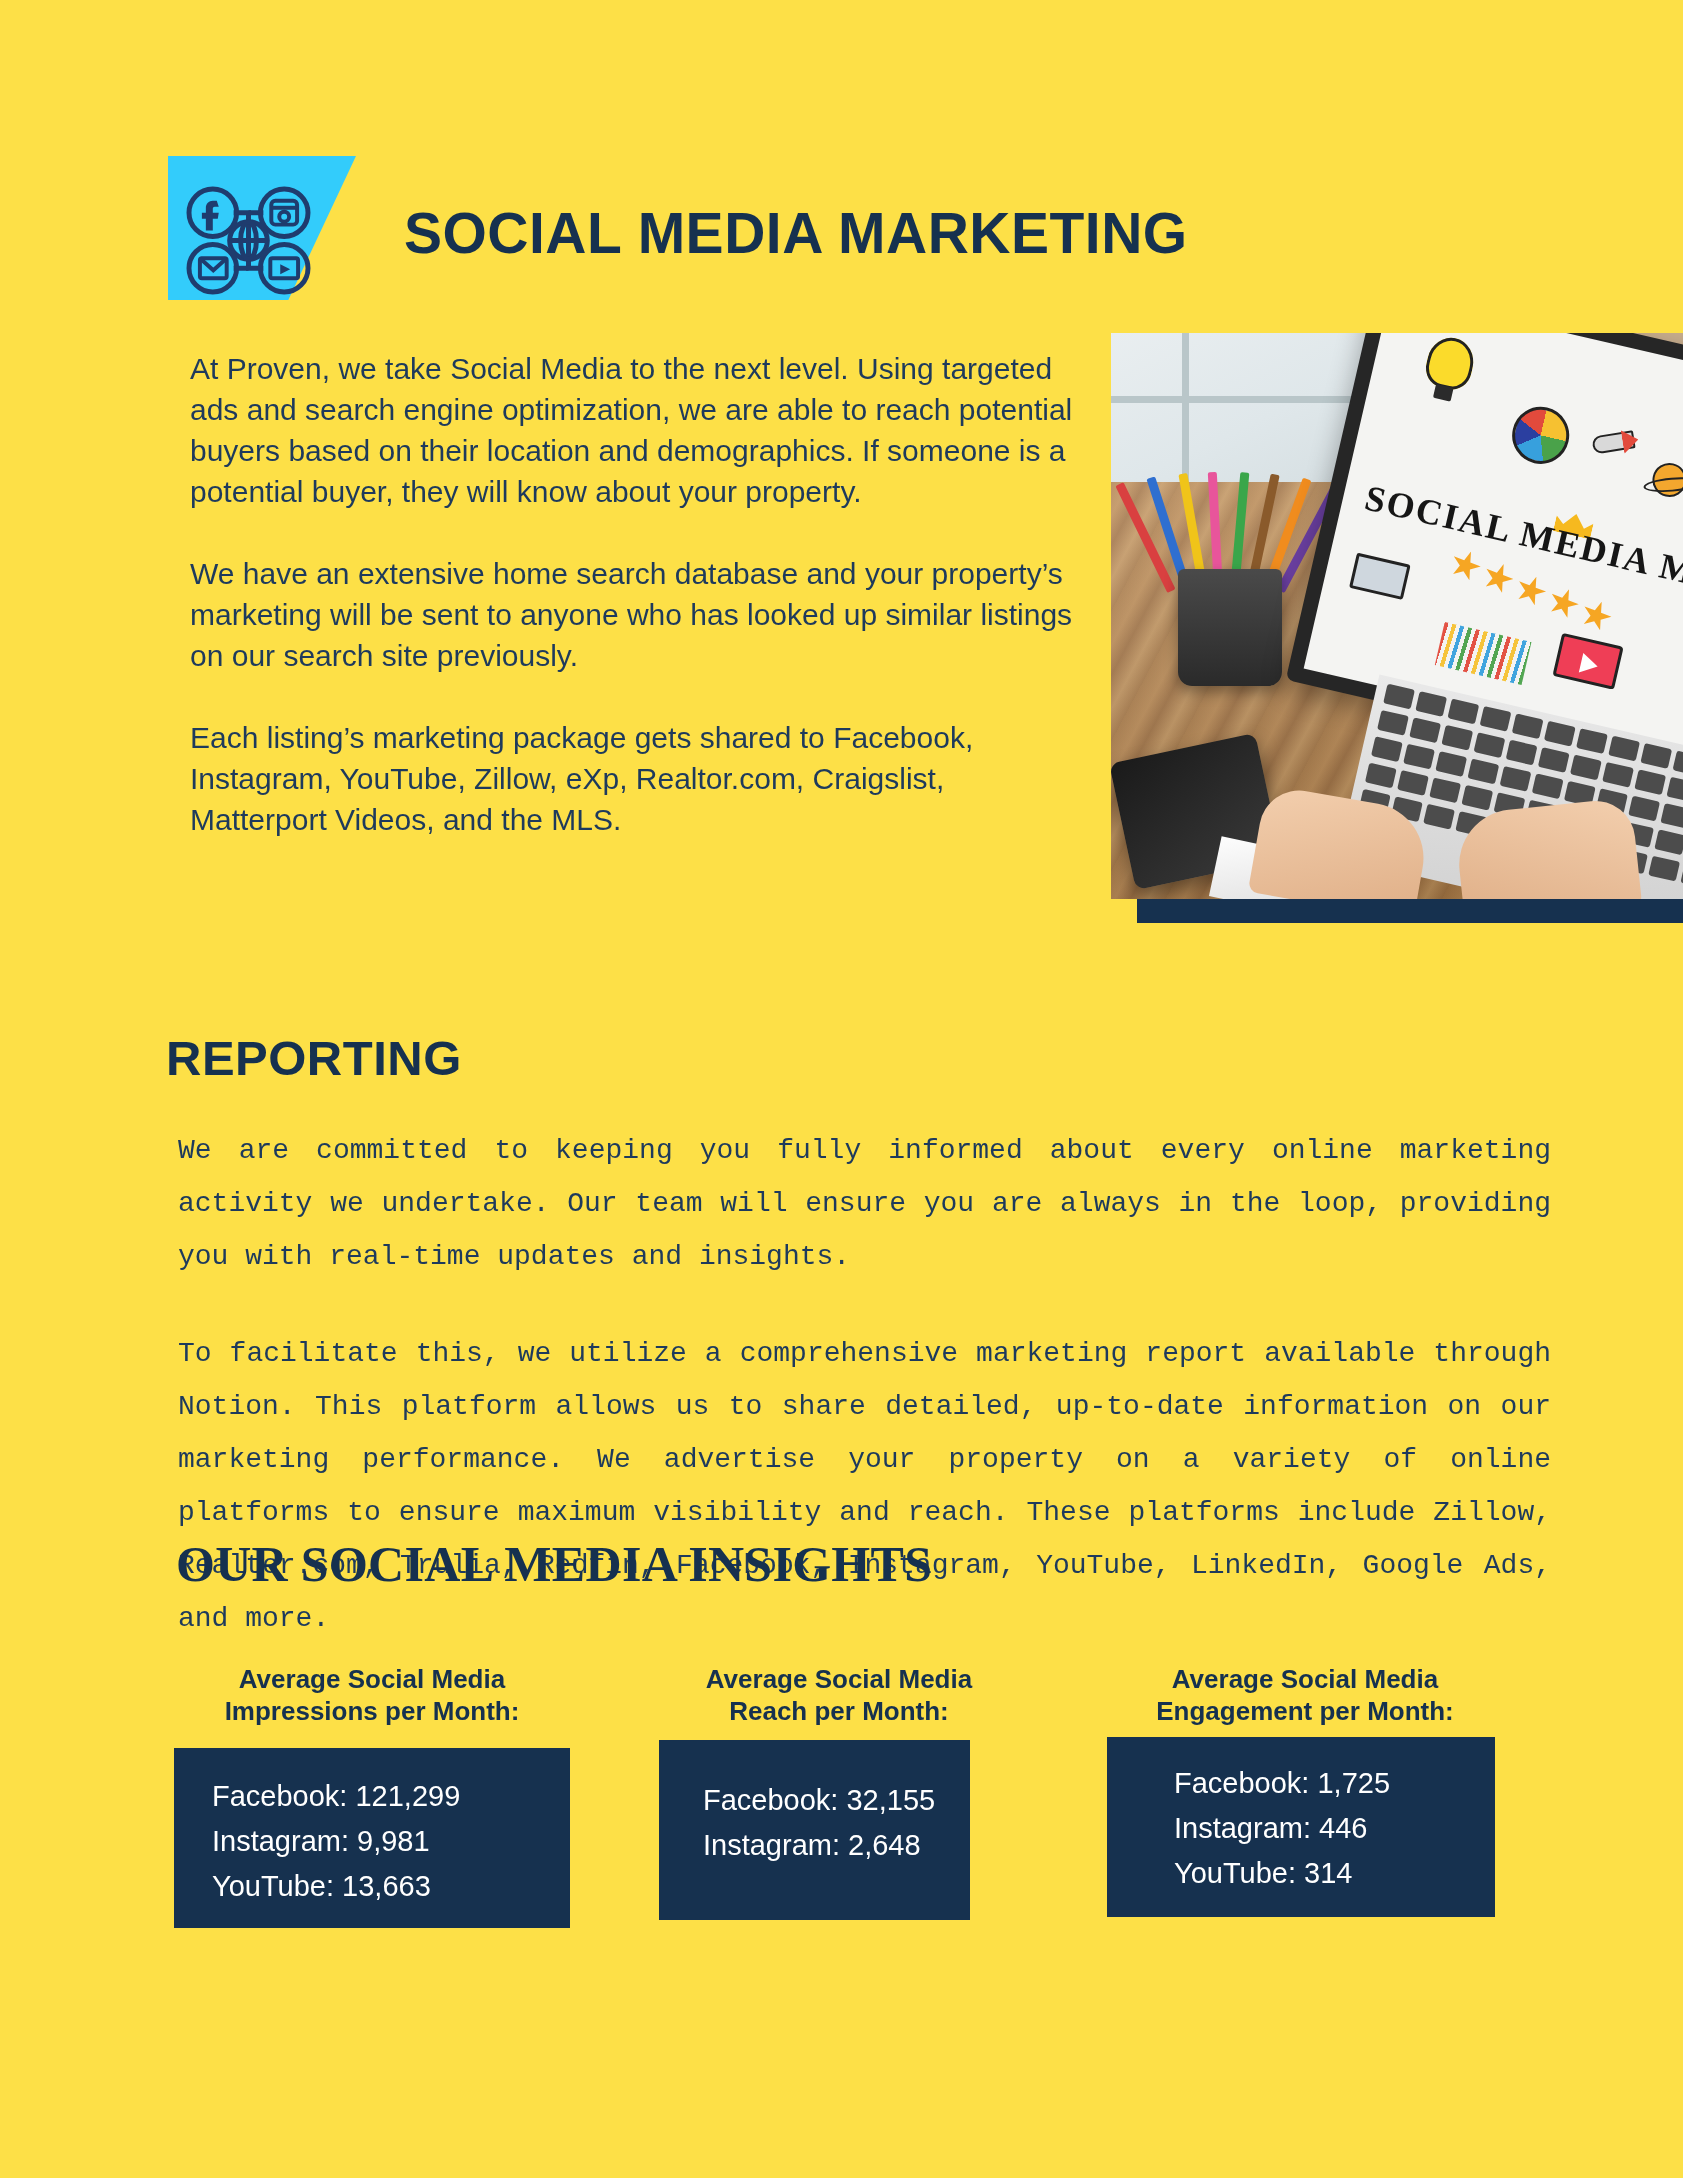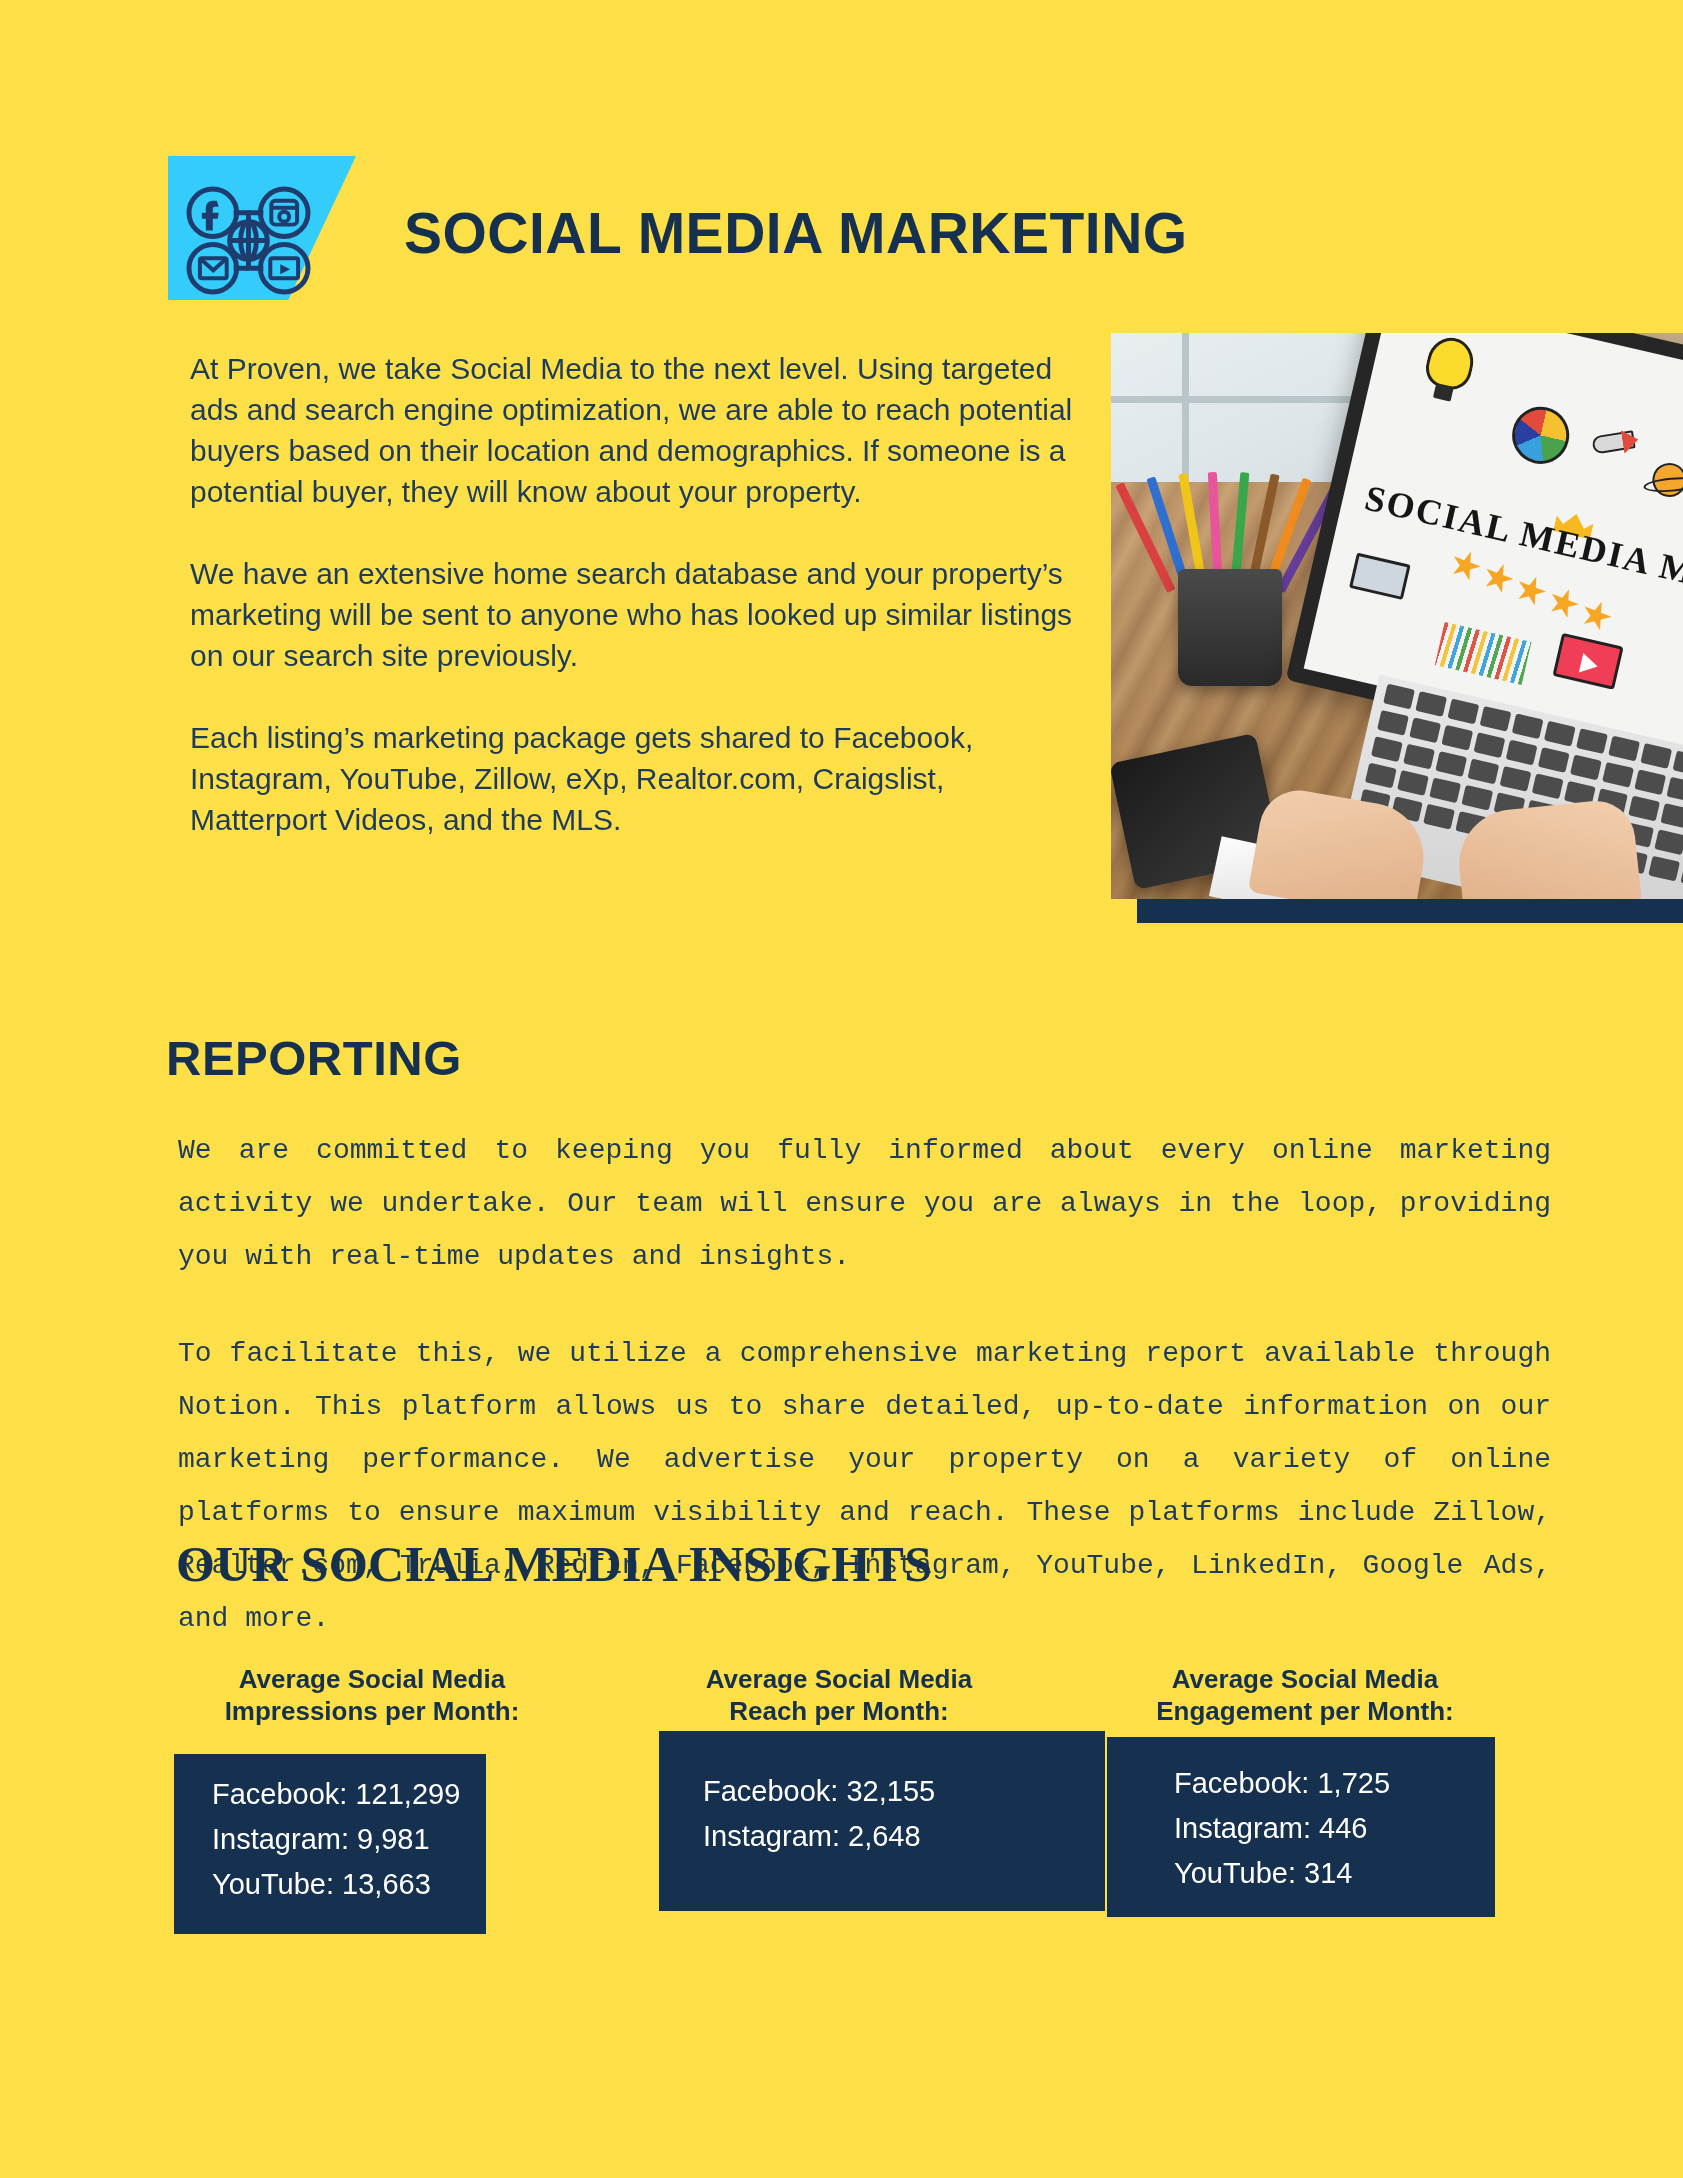--- a/index.html
+++ b/index.html
@@ -293,24 +293,24 @@
   .stat-card.c3 .stat-title { padding: 0 8px; }
 
   .stat-box {
     background: #16314f;
     color: #ffffff;
     font-size: 29px;
     line-height: 45px;
     font-family: "Liberation Sans", sans-serif;
   }
   .stat-card.c1 .stat-box {
-    margin-top: 27px; width: 312px; height: 180px; padding: 18px 0 0 38px;
+    margin-top: 21px; width: 396px; height: 180px; padding: 26px 0 0 38px;
   }
   .stat-card.c2 .stat-box {
-    margin-top: 4px; margin-left: 18px; width: 446px; height: 180px; padding: 38px 0 0 44px;
+    margin-top: 13px; margin-left: 18px; width: 311px; height: 180px; padding: 38px 0 0 44px;
   }
   .stat-card.c3 .stat-box {
     margin-top: 10px; width: 388px; height: 180px; padding: 24px 0 0 67px;
   }
 
   .stat-line { display: block; white-space: nowrap; }
 </style>
 </head>
 <body>
 

